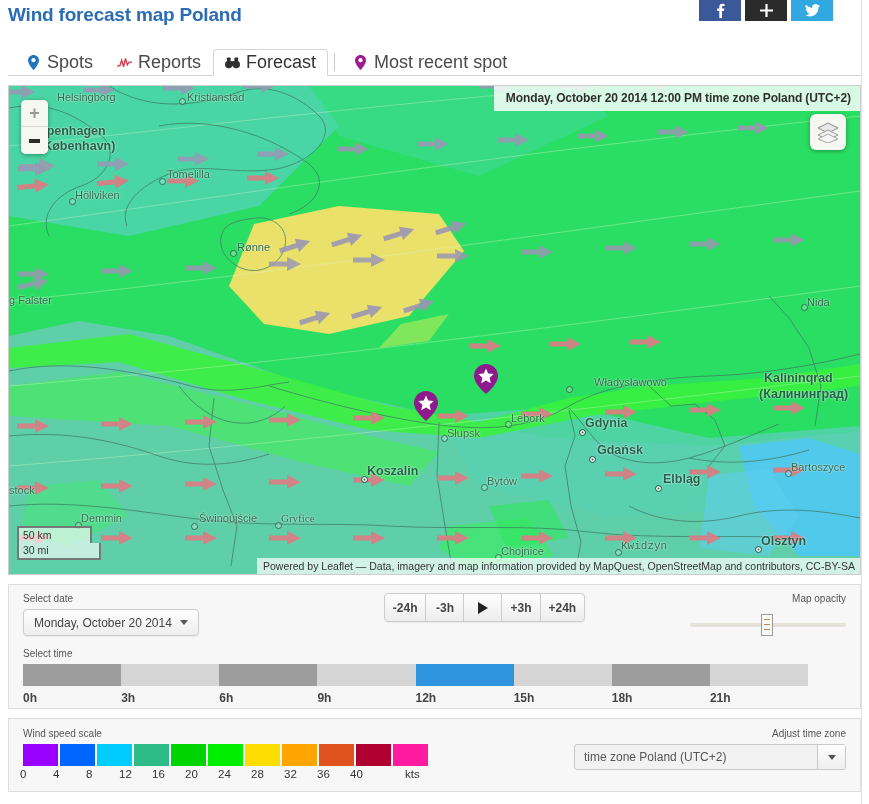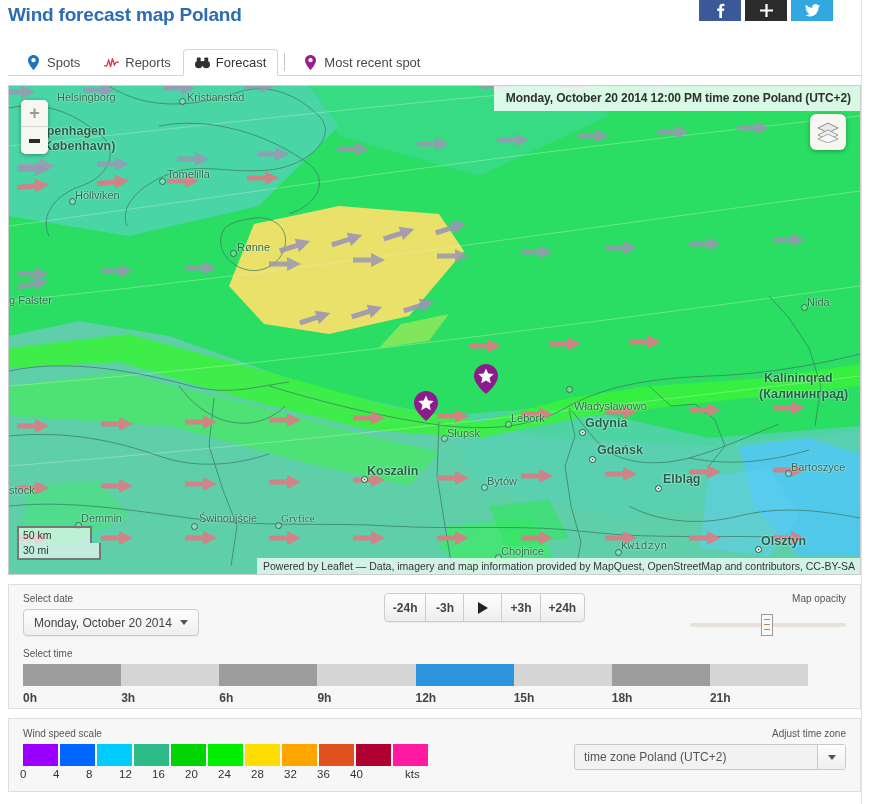--- a/index.html
+++ b/index.html
@@ -57,21 +57,21 @@
     display: flex;
     align-items: flex-end;
     padding-left: 6px;
   }
   .tab {
     display: flex;
     align-items: center;
     gap: 6px;
     height: 27px;
     padding: 0 11px;
-    font-size: 13px;
+    font-size: 18px;
     color: #4a4a4a;
     position: relative;
     top: 1px;
     cursor: pointer;
     background: transparent;
     border: 1px solid transparent;
     border-radius: 4px 4px 0 0;
   }
   .tab.active {
     background: #ffffff;
@@ -605,21 +605,21 @@
         <div class="city-dot" style="left: 150px; top: 92px;"></div>
         <div class="city-label" style="left: 158px; top: 82px;">Tomelilla</div>
         <div class="city-dot" style="left: 60px; top: 112px;"></div>
         <div class="city-label" style="left: 66px; top: 103px;">Höllviken</div>
         <div class="city-dot" style="left: 221px; top: 164px;"></div>
         <div class="city-label" style="left: 228px; top: 155px;">Rønne</div>
         <div class="city-label" style="left: 0px; top: 208px;">g Falster</div>
         <div class="city-dot" style="left: 792px; top: 218px;"></div>
         <div class="city-label" style="left: 798px; top: 210px;">Nida</div>
         <div class="city-dot" style="left: 557px; top: 300px;"></div>
-        <div class="city-label" style="left: 565px; top: 290px; margin-top: 24px;">Władysławowo</div>
+        <div class="city-label" style="left: 585px; top: 290px;">Władysławowo</div>
         <div class="city-label big" style="left: 755px; top: 285px;">Kalininqrad</div>
         <div class="city-label big" style="left: 750px; top: 301px;">(Калининград)</div>
         <div class="city-dot" style="left: 432px; top: 349px;"></div>
         <div class="city-label" style="left: 438px; top: 341px;">Słupsk</div>
         <div class="city-dot" style="left: 496px; top: 335px;"></div>
         <div class="city-label" style="left: 502px; top: 326px;">Lebork</div>
         <div class="city-dot filled" style="left: 570px; top: 343px;"></div>
         <div class="city-label big" style="left: 576px; top: 330px;">Gdynia</div>
         <div class="city-dot filled" style="left: 580px; top: 370px;"></div>
         <div class="city-label big" style="left: 588px; top: 357px;">Gdańsk</div>

